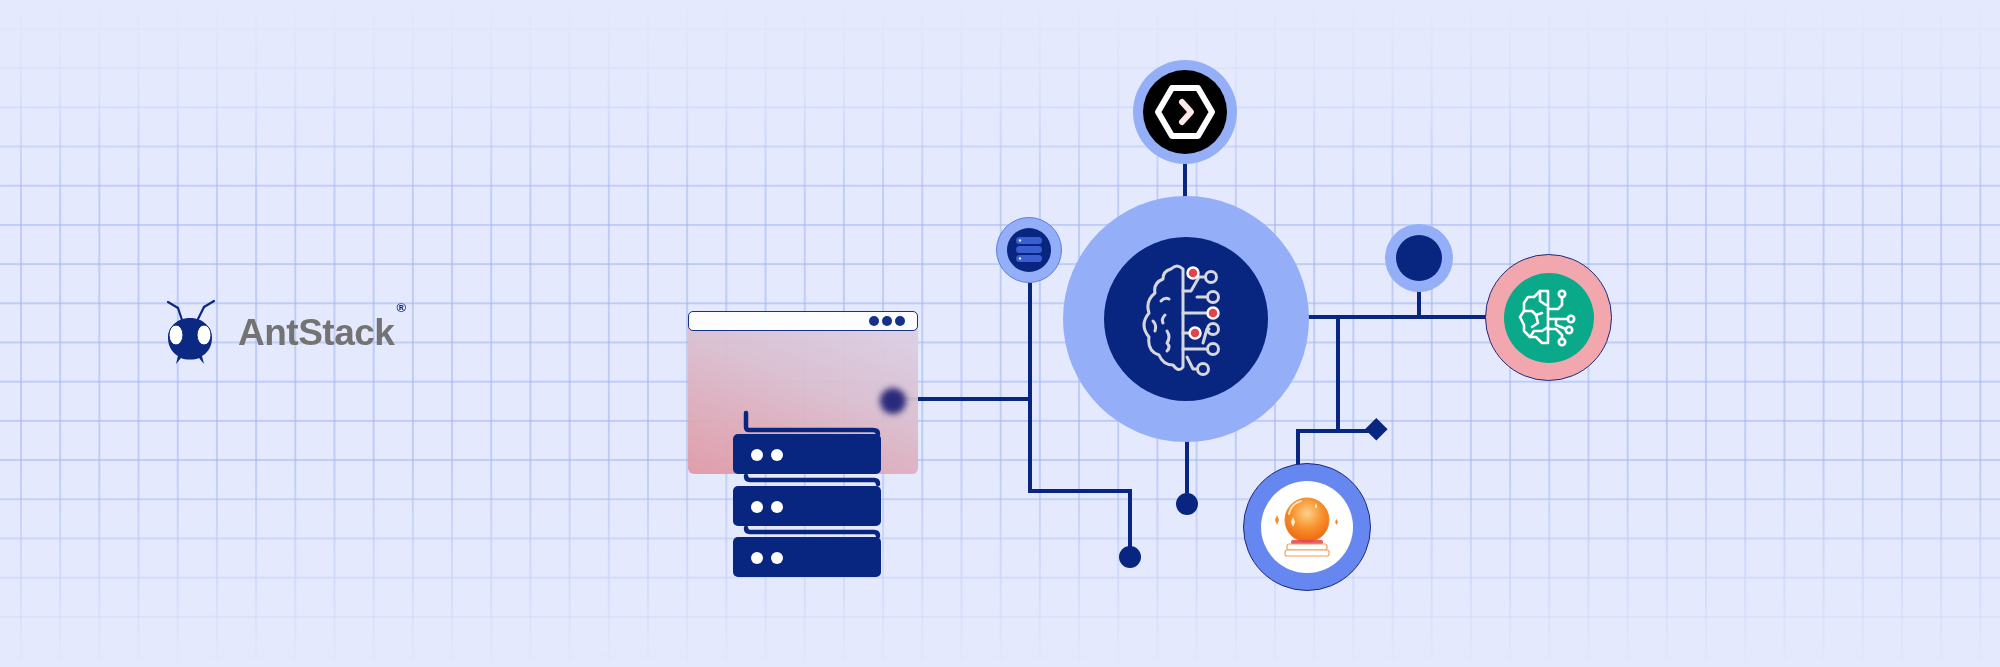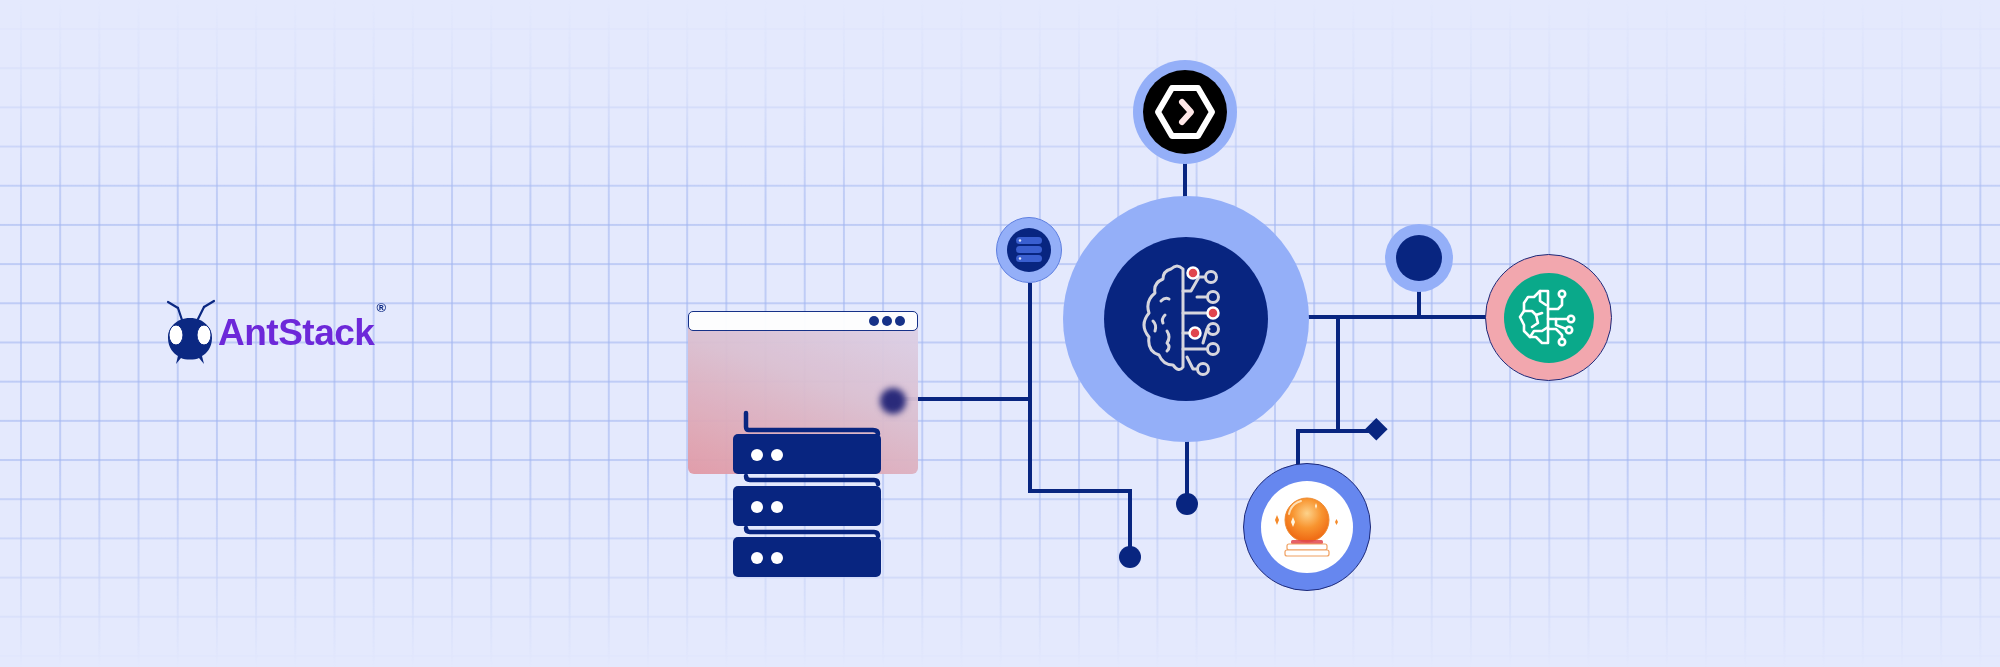--- a/index.html
+++ b/index.html
@@ -17,21 +17,21 @@
     background-position: 20px 28px;
     -webkit-mask-image: linear-gradient(to bottom, transparent 0px, rgba(0,0,0,0.25) 90px, #000 200px, #000 460px, rgba(0,0,0,0.35) 600px, transparent 667px);
             mask-image: linear-gradient(to bottom, transparent 0px, rgba(0,0,0,0.25) 90px, #000 200px, #000 460px, rgba(0,0,0,0.35) 600px, transparent 667px);
   }
   .abs { position: absolute; }
 
   
   .logo { left: 164px; top: 298px; display: flex; align-items: center; }
   .logo-text {
     font-family: "Liberation Sans", sans-serif; font-weight: 700;
-    font-size: 37px; color: #6d28d9; letter-spacing: -0.5px; margin-left: 2px;
+    font-size: 37px; color: #737373; letter-spacing: -0.5px; margin-left: 22px;
     line-height: 1;
   }
   .logo-reg {
     font-family: "Liberation Sans", sans-serif; font-weight: 700;
     font-size: 13px; color: #0b2882; align-self: flex-start; margin-left: 2px; margin-top: 2px;
   }
 
   
   .window {
     left: 688px; top: 311px; width: 230px; height: 163px;

